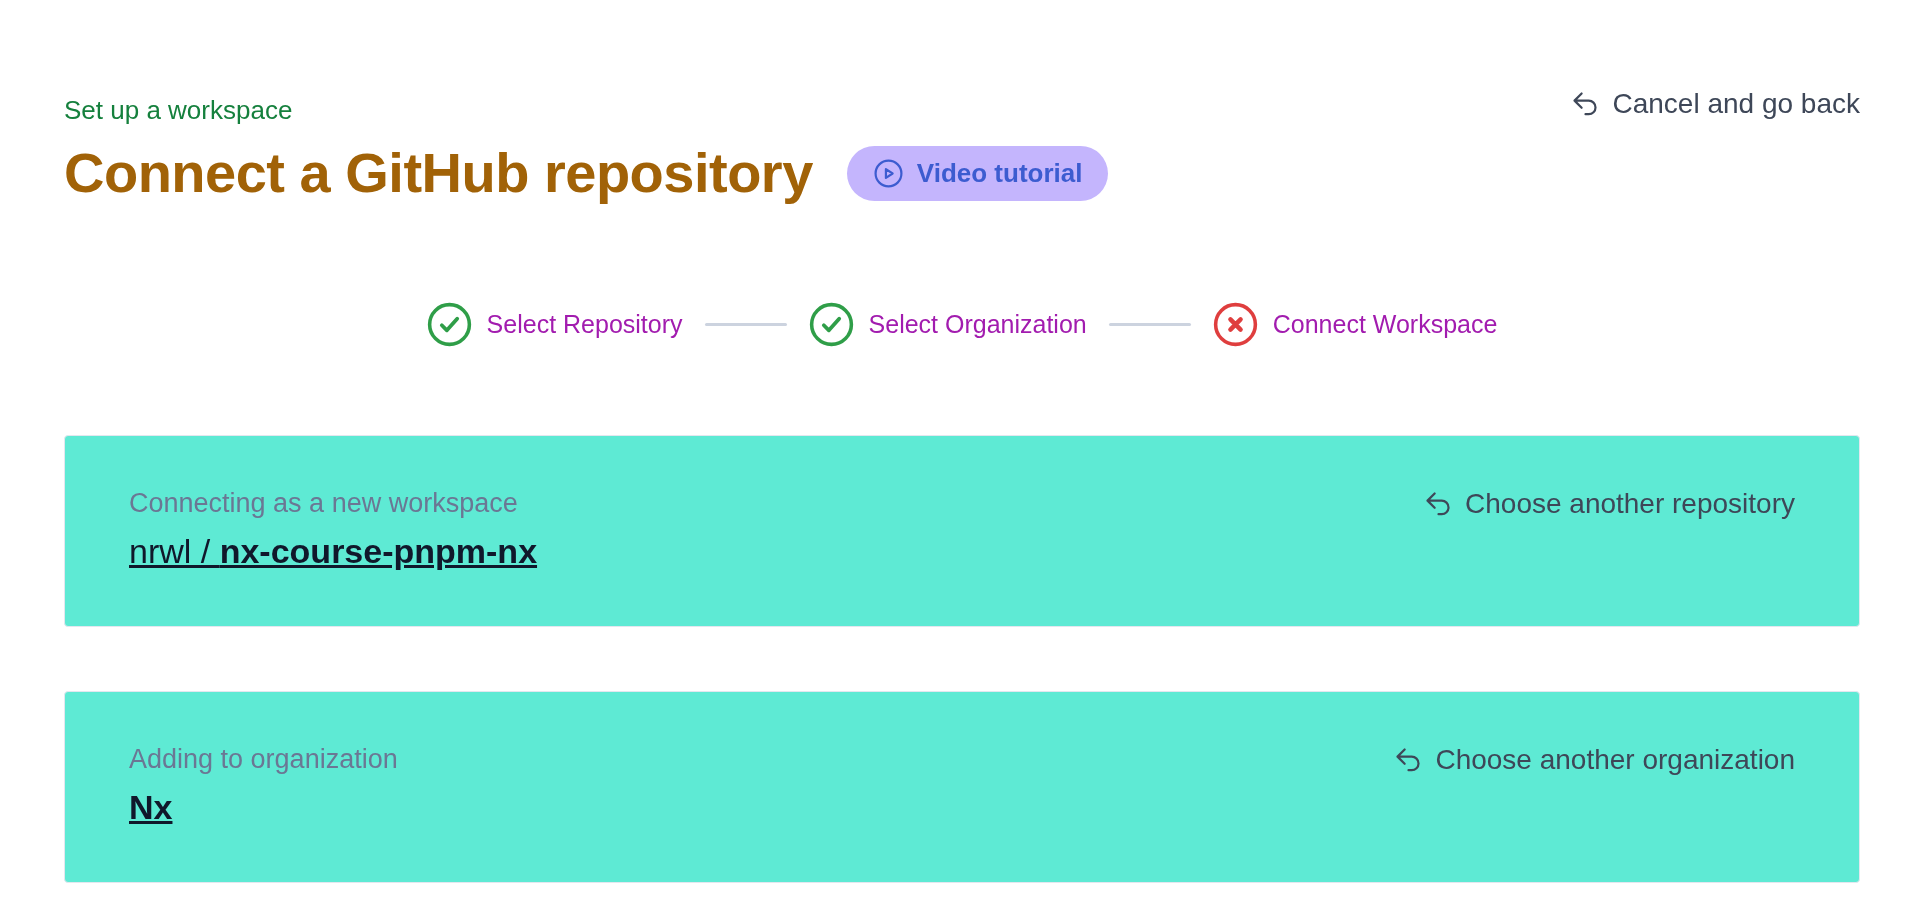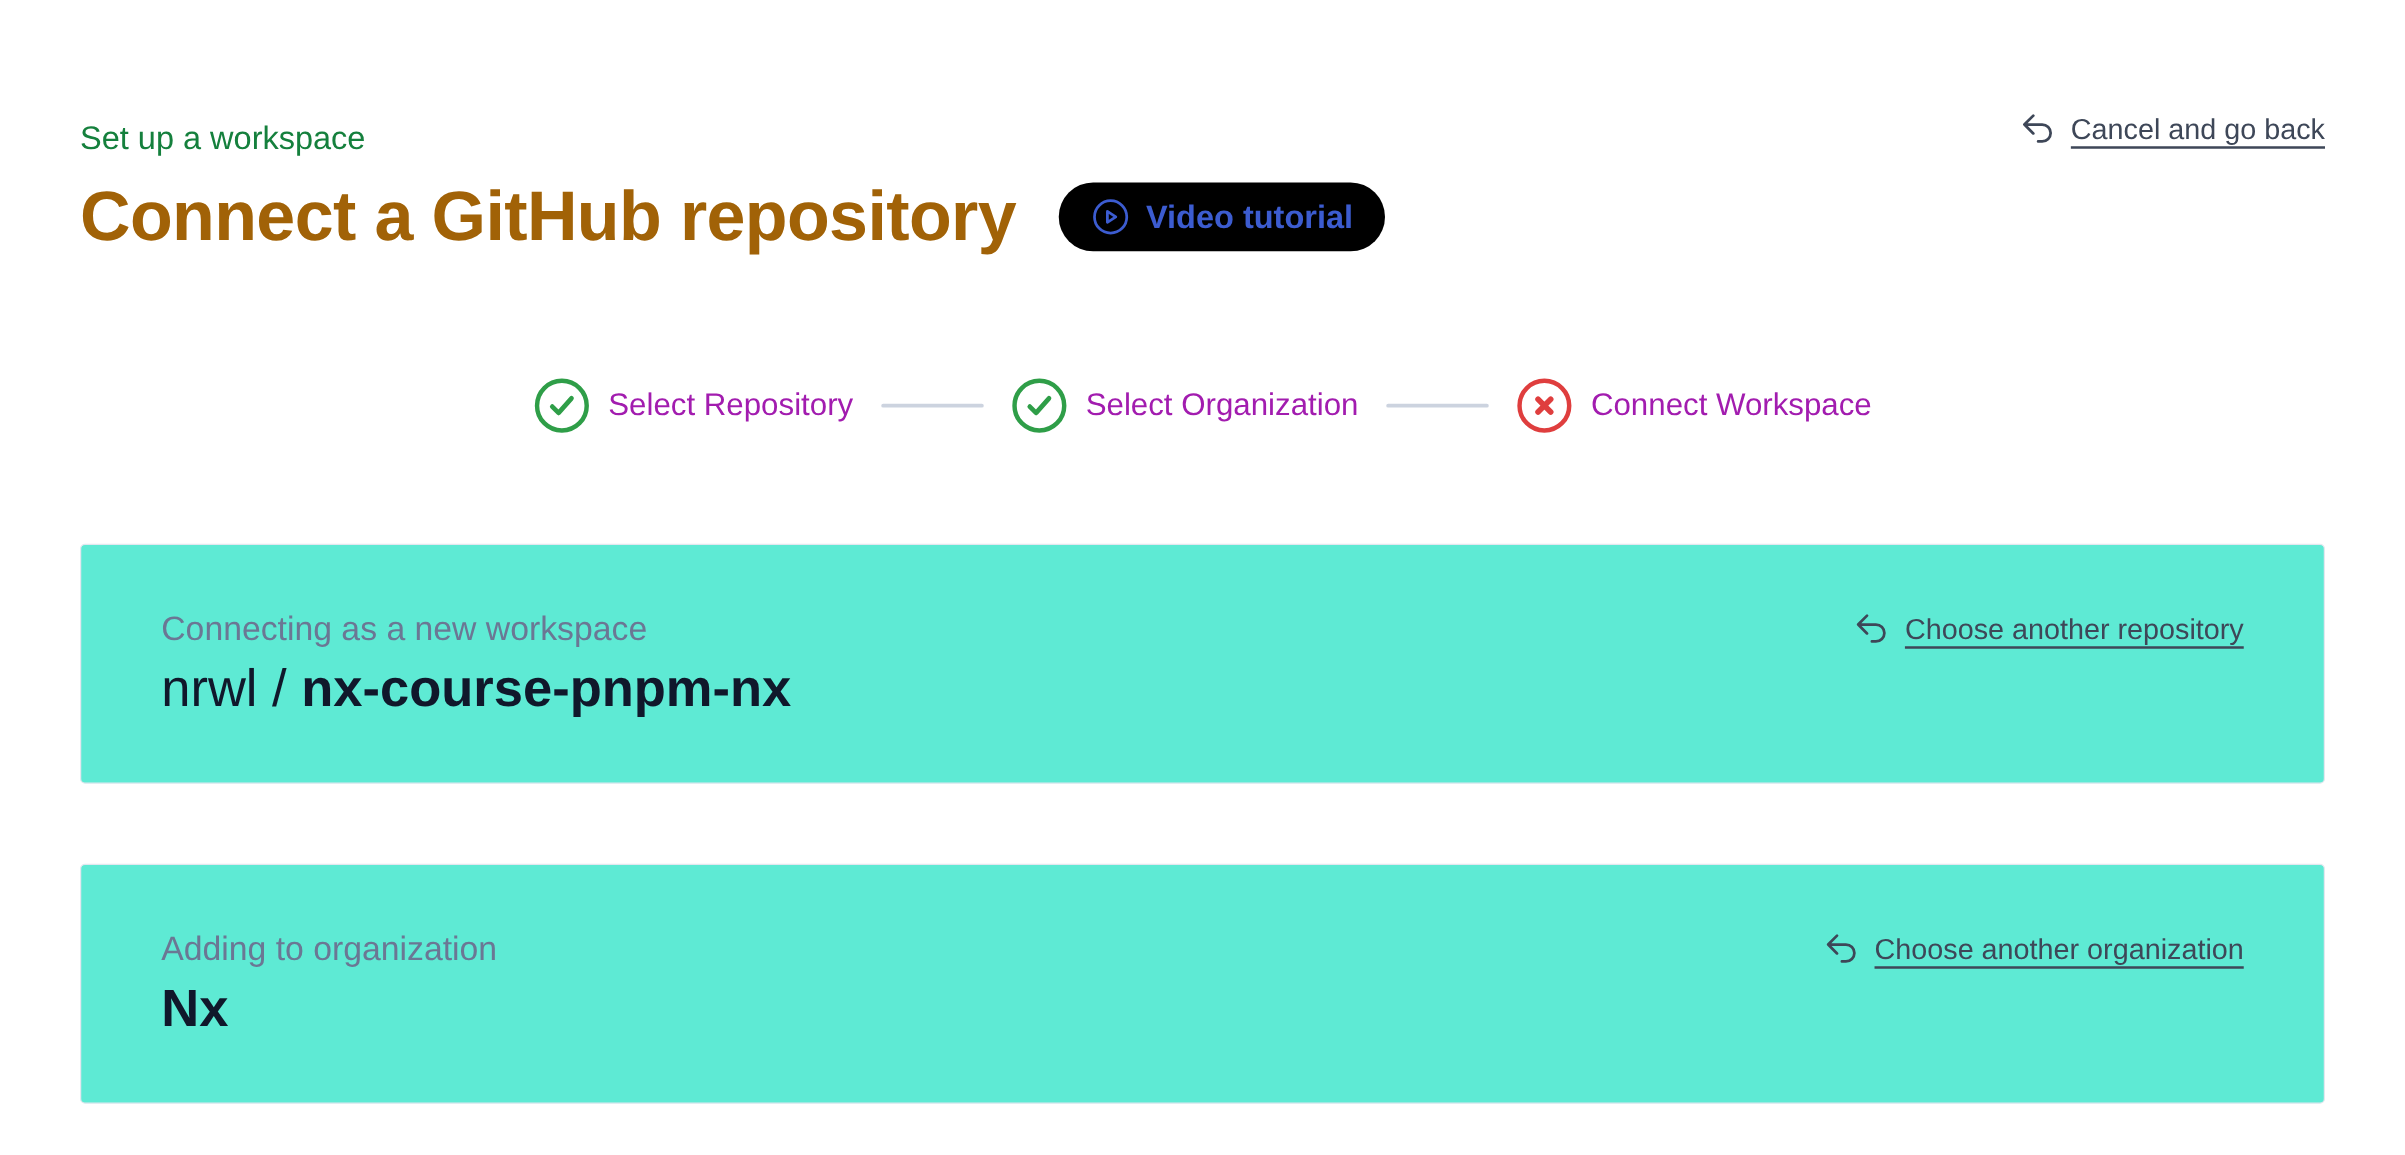--- a/index.html
+++ b/index.html
@@ -33,21 +33,21 @@
     letter-spacing: -0.5px;
     color: #a16207;
   }
   .video-pill {
     display: inline-flex;
     align-items: center;
     gap: 13px;
     height: 55px;
     padding: 0 26px;
     border-radius: 28px;
-    background: #000000;
+    background: #c4b5fd;
     border: none;
     cursor: pointer;
     font-family: "Liberation Sans", sans-serif;
   }
   .video-pill .pill-label {
     font-size: 26px;
     font-weight: 700;
     color: #3c5cd0;
   }
   .icon { display: inline-flex; flex: none; }
@@ -60,23 +60,22 @@
 
   .text-link {
     display: inline-flex;
     align-items: center;
     gap: 11px;
     color: #3e4758;
     text-decoration: none;
     cursor: pointer;
   }
   .text-link .link-label {
-    font-size: 23px;
+    font-size: 28px;
     font-weight: 400;
-    text-decoration: underline;
     text-underline-offset: 6px;
     text-decoration-thickness: 1.5px;
   }
 
   
   .stepper {
     margin-top: 98px;
     display: flex;
     align-items: center;
     justify-content: center;
@@ -112,24 +111,25 @@
   }
   .card + .card { margin-top: 64px; }
   .card-label {
     font-size: 27px;
     line-height: 34px;
     color: #6b7794;
     font-weight: 400;
   }
   .card-value {
     margin-top: 10px;
-    font-size: 42px;
+    font-size: 34px;
     line-height: 42px;
     color: #10182b;
     font-weight: 500;
+    text-decoration: underline;
   }
   .card-value .strong { font-weight: 700; }
   .card .text-link { margin-top: 2px; }
 </style>
 </head>
 <body>
 
 <div class="page">
 
   <a class="text-link cancel-link">

